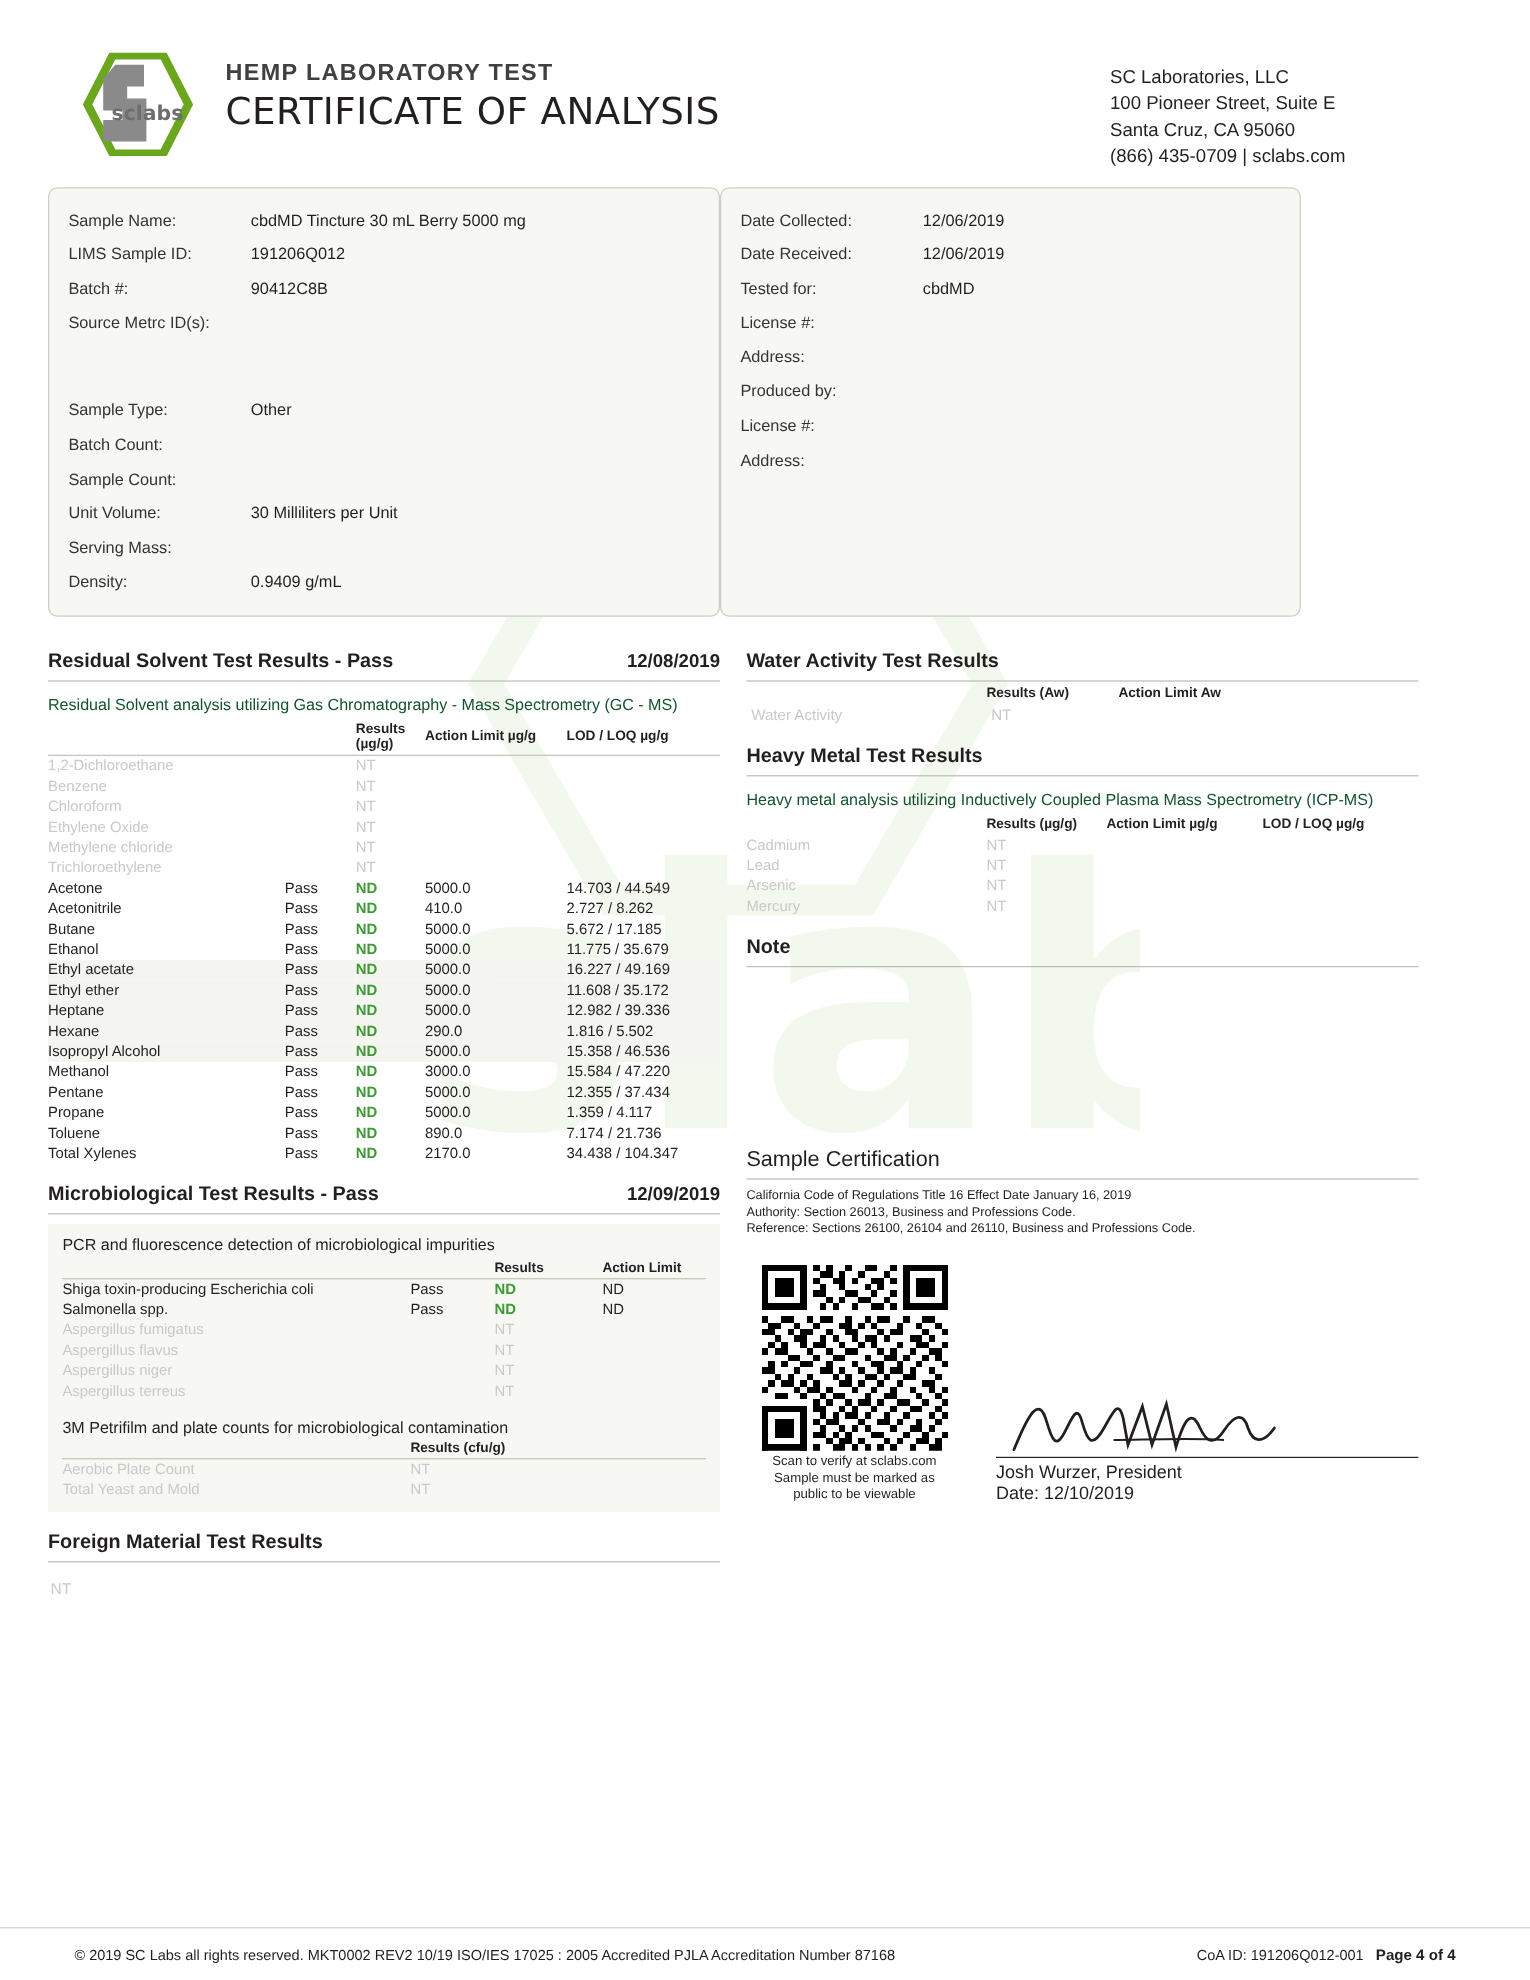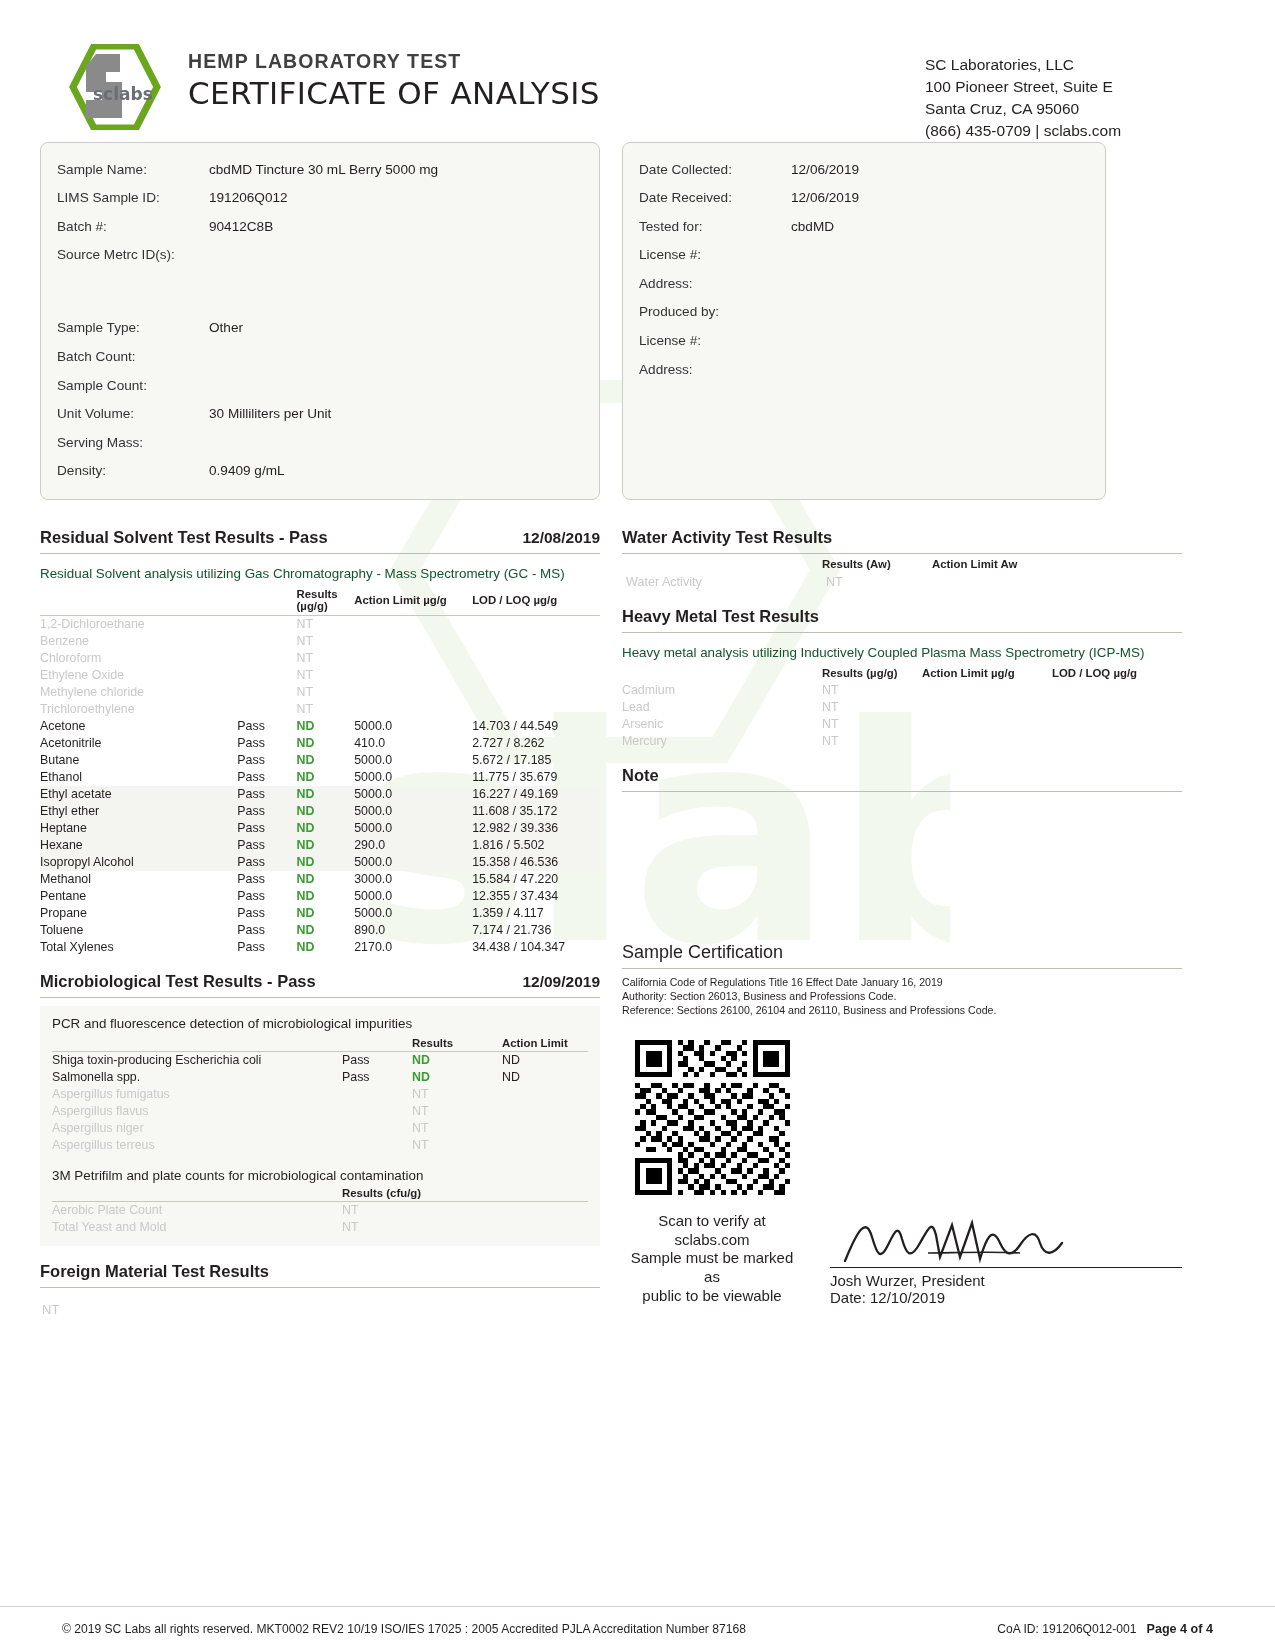--- a/index.html
+++ b/index.html
@@ -54,21 +54,21 @@
   .lab-info {
     text-align: left;
     font-size: 15.5px;
     line-height: 1.42;
     color: #231f20;
     padding-top: 14px;
     width: 300px;
   }
 
   
-  .boxes { display: flex; gap: 22px; margin-top: 0; }
+  .boxes { display: flex; margin-top: 14px; }
   .box {
     border: 1px solid #c9cfc2;
     border-radius: 8px;
     background: #f7f8f4;
     padding: 12px 16px 14px 16px;
   }
   .box-left { width: 560px; }
   .box-right { width: 484px; }
   .row { display: flex; font-size: 13.6px; line-height: 1.0; padding: 7.5px 0; }
   .row .lbl { width: 152px; flex: 0 0 152px; color: #333; }
@@ -155,21 +155,21 @@
   .hm-act { width: 130px; }
 
   
   .cert { margin-top: 150px; }
   .cert-title { font-size: 18px; padding-bottom: 5px; border-bottom: 1px solid #b9bfb2; }
   .cert-legal { font-size: 10.6px; line-height: 1.35; margin-top: 6px; color: #231f20; }
 
   .qr-area { display: flex; margin-top: 22px; align-items: flex-end; }
   .qr-col { width: 180px; text-align: center; }
   .qr-img { width: 155px; height: 155px; margin: 0 auto; }
-  .qr-cap { font-size: 15px; line-height: 1.25; margin-top: 17px; }
+  .qr-cap { font-size: 11px; line-height: 1.25; margin-top: 3px; }
   .sig-col { flex: 1; padding-left: 28px; position: relative; }
   .sig-line { border-bottom: 1px solid #231f20; height: 62px; position: relative; }
   .sig-name { font-size: 15px; margin-top: 4px; }
   .sig-date { font-size: 15px; }
   .sig-svg { position: absolute; left: 10px; bottom: -4px; }
 
   
   .footer {
     position: absolute;
     left: 0; right: 0; bottom: 0;

